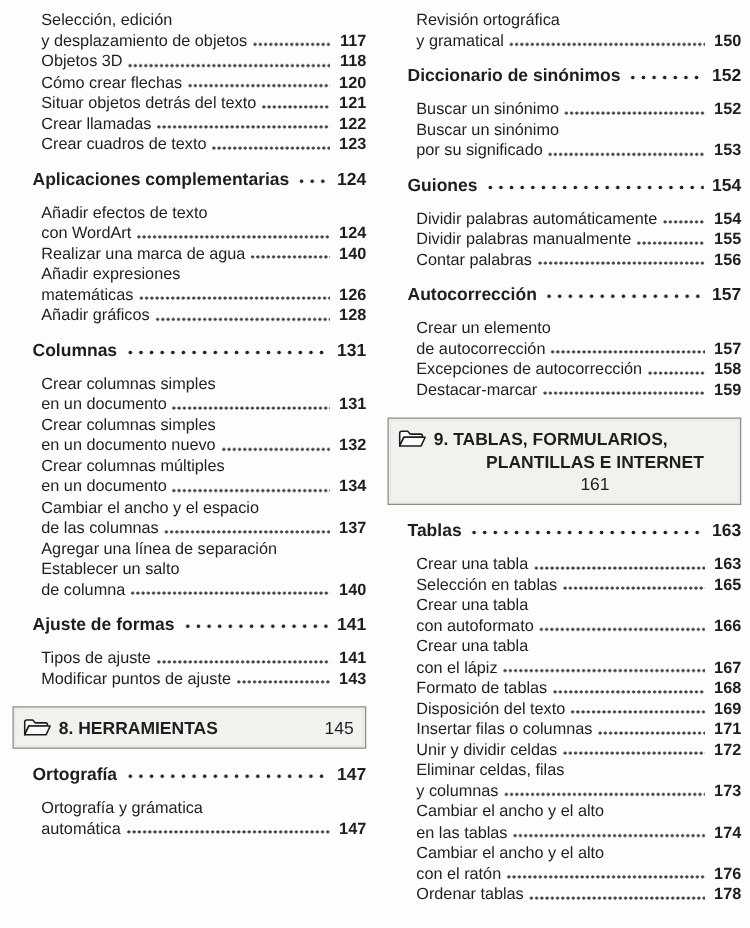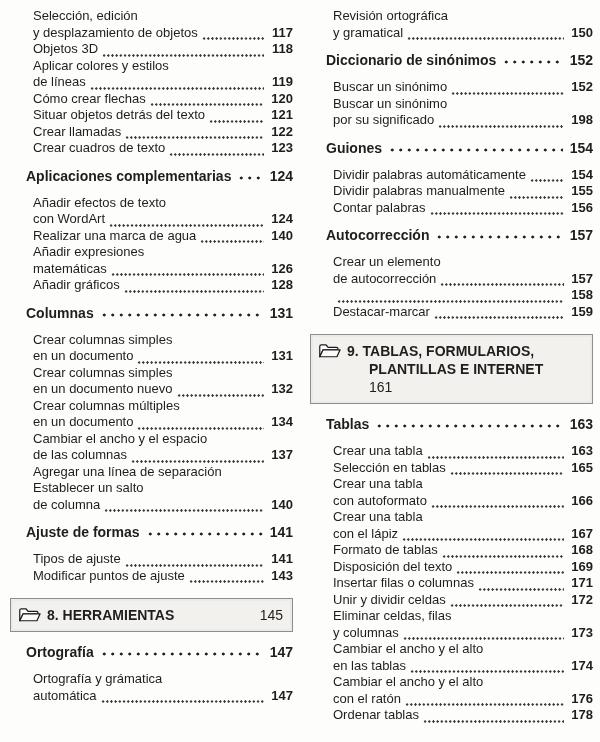--- a/index.html
+++ b/index.html
@@ -8,21 +8,21 @@
     background: #fdfdfc;
     color: #1e1e1e;
     font-family: "Liberation Sans", sans-serif;
     overflow: hidden;
   }
   .page { display: flex; gap: 17px; padding: 8px 7px 0 10px; }
   .col { width: 283px; flex: 0 0 283px; }
 
   
   .line {
-    display: flex; align-items: flex-end;
+    display: flex; align-items: center;
     font-size: 13px; line-height: 16.5px;
     padding-left: 23px;
   }
   .lbl { white-space: nowrap; }
   .leader {
     flex: 1 1 auto; min-width: 8px; height: 11px;
     margin: 0 3px 0 4px;
     background-image: radial-gradient(circle, #3b3b3b 1.05px, rgba(0,0,0,0) 1.35px);
     background-size: 4.2px 3px;
     background-repeat: repeat-x;
@@ -49,21 +49,21 @@
     border: 1px solid #8d8d8d;
     background: #f2f1ee;
     box-shadow: 0 0 0 2px #eceae6 inset;
     margin: 14px 0 12px;
     padding: 7px 9px 7px 7px;
     font-weight: 700; font-size: 14px; line-height: 18px;
   }
   .ficon { flex: 0 0 auto; margin: 0 6px 0 0; display: block; }
   .ficon svg { display: block; }
   .ch-content { flex: 1 1 auto; }
-  .ch-line { display: flex; align-items: flex-start; }
+  .ch-line { display: flex; align-items: center; }
   .ch-line + .ch-line { padding-left: 22px; flex-direction: column; }
   .ch-gap { flex: 1 1 auto; min-width: 10px; }
   .ch-page { font-weight: 400; }
 </style>
 </head>
 <body>
 
 <div class="page">
     <div class="col">
       <div class="entries">
@@ -75,30 +75,20 @@
             <span class="lbl">y desplazamiento de objetos</span>
             <span class="leader"></span>
             <span class="pnum">117</span>
           </div>
         </div>
         <div class="entry">
           <div class="line">
             <span class="lbl">Objetos 3D</span>
             <span class="leader"></span>
             <span class="pnum">118</span>
-          </div>
-        </div>
-        <div class="entry">
-          <div class="line">
-            <span class="lbl">Aplicar colores y estilos</span>
-          </div>
-          <div class="line">
-            <span class="lbl">de líneas</span>
-            <span class="leader"></span>
-            <span class="pnum">119</span>
           </div>
         </div>
         <div class="entry">
           <div class="line">
             <span class="lbl">Cómo crear flechas</span>
             <span class="leader"></span>
             <span class="pnum">120</span>
           </div>
         </div>
         <div class="entry">
@@ -306,21 +296,21 @@
             <span class="pnum">152</span>
           </div>
         </div>
         <div class="entry">
           <div class="line">
             <span class="lbl">Buscar un sinónimo</span>
           </div>
           <div class="line">
             <span class="lbl">por su significado</span>
             <span class="leader"></span>
-            <span class="pnum">198</span>
+            <span class="pnum">153</span>
           </div>
         </div>
       </div>
       <div class="heading">
         <span class="lbl">Guiones</span>
         <span class="leader"></span>
         <span class="pnum">154</span>
       </div>
       <div class="entries">
         <div class="entry">
@@ -356,20 +346,21 @@
             <span class="lbl">Crear un elemento</span>
           </div>
           <div class="line">
             <span class="lbl">de autocorrección</span>
             <span class="leader"></span>
             <span class="pnum">157</span>
           </div>
         </div>
         <div class="entry">
           <div class="line">
+            <span class="lbl">Excepciones de autocorrección</span>
             <span class="leader"></span>
             <span class="pnum">158</span>
           </div>
         </div>
         <div class="entry">
           <div class="line">
             <span class="lbl">Destacar-marcar</span>
             <span class="leader"></span>
             <span class="pnum">159</span>
           </div>

